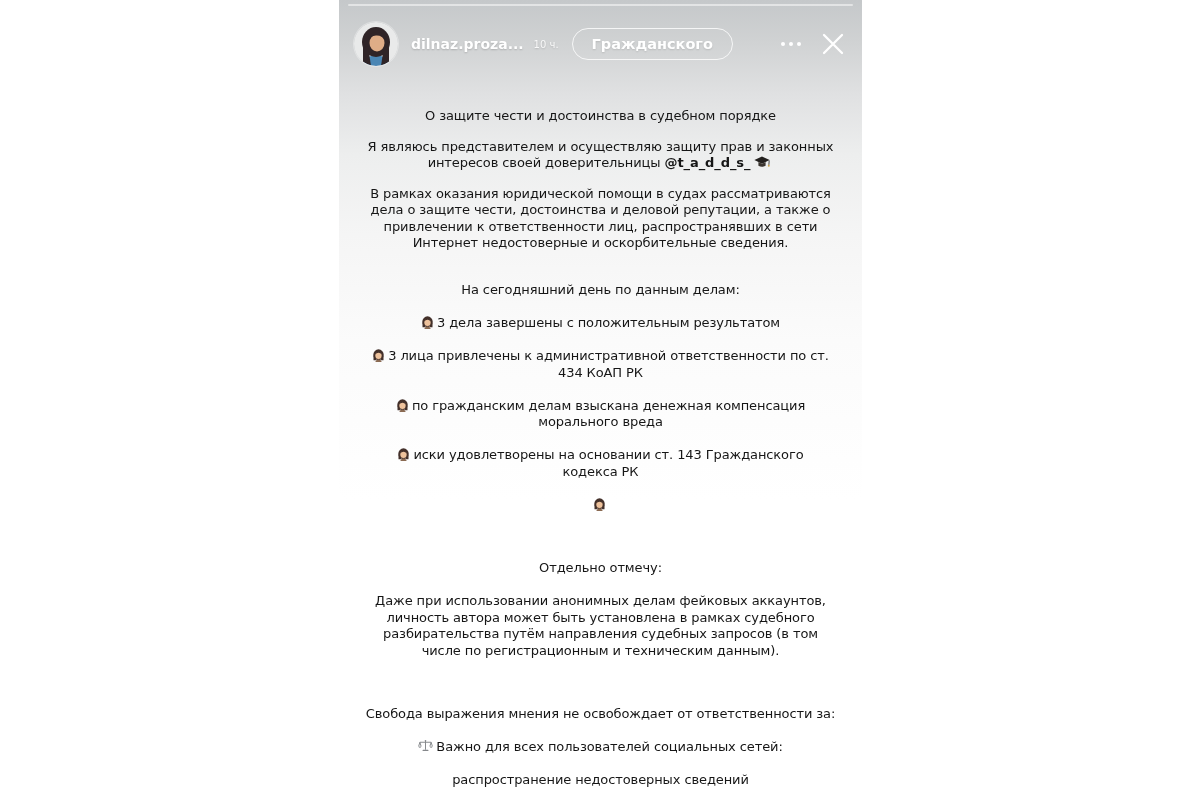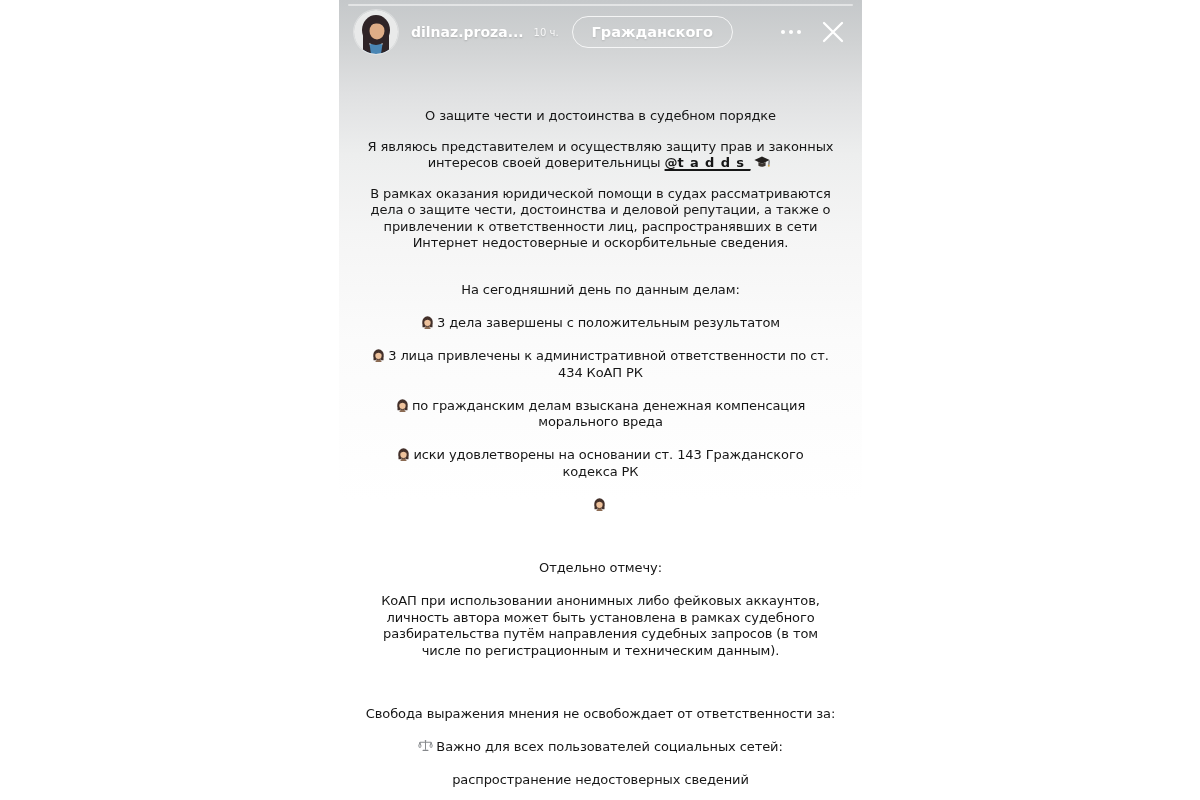--- a/index.html
+++ b/index.html
@@ -11,21 +11,21 @@
     background:linear-gradient(180deg,#c5c8ca 0px,#d0d2d3 42px,#e0e1e2 95px,
                #edeeee 155px,#f5f5f5 235px,#fbfbfb 340px,#ffffff 500px);
   }
 
   .progress{
     position:absolute; top:4px; left:9px; right:9px; height:2px;
     border-radius:2px; background:rgba(255,255,255,0.5);
   }
 
   .header{
-    position:absolute; top:8px; left:0; right:0; height:48px;
+    position:absolute; top:20px; left:0; right:0; height:48px;
     display:flex; align-items:center; padding:0 15px;
   }
   .avatar{ width:44px; height:44px; border-radius:50%; overflow:hidden; flex:none;
            box-shadow:0 0 0 1px rgba(255,255,255,0.35); }
   .avatar svg{ display:block; }
   .username{ margin-left:13px; color:#ffffff; font-size:14px; font-weight:700;
              text-shadow:0 1px 2px rgba(0,0,0,0.18); white-space:nowrap; }
   .time{ margin-left:10px; color:rgba(255,255,255,0.88); font-size:10px;
          text-shadow:0 1px 2px rgba(0,0,0,0.15); }
   .follow{ margin-left:13px; background:transparent; cursor:pointer;
@@ -37,21 +37,21 @@
   .dots i{ width:4px; height:4px; border-radius:50%; background:#ffffff; display:block; }
   .close{ margin-left:16px; cursor:pointer; display:flex; align-items:center; }
 
   .content{
     position:absolute; top:108px; left:14px; right:14px;
     text-align:center; color:#161616; font-size:13px; line-height:16.5px;
     letter-spacing:-0.1px;
   }
   .blk{ margin:0 0 14px; white-space:pre-line; }
   .line{ white-space:pre-line; }
-  .mention{ text-decoration:underline; text-underline-offset:2px;
+  .mention{ text-underline-offset:2px;
             text-decoration-thickness:1.5px; font-weight:600; cursor:pointer; color:#161616; }
   .ic{ display:inline-block; vertical-align:-2px; margin:0 3px 0 0; }
   .ic svg{ display:block; }
 </style>
 </head>
 <body>
 
 <div class="story">
   <div class="progress"></div>
 
@@ -149,21 +149,21 @@
               <path d="M1.6,7 L1.6,12 L4.4,12 L3.8,6.5 Z" fill="#43302a"></path>
               <path d="M12.4,7 L12.4,12 L9.6,12 L10.2,6.5 Z" fill="#43302a"></path>
               <ellipse cx="7" cy="7" rx="3.4" ry="3.8" fill="#eec29c"></ellipse>
               <path d="M3.6,5.6 Q4,2.4 7.4,2.6 Q10.4,2.8 10.4,5.8 Q8.8,3.8 7,4 Q4.8,4.2 3.6,5.6 Z" fill="#43302a"></path>
               <path d="M3.5,14 Q4.5,11 7,11 Q9.5,11 10.5,14 Z" fill="#8a6a52"></path>
             </svg></span></div>
     </div>
 
     <div class="blk">
       <div class="line">Отдельно отмечу:</div>
-      <div class="line">КоАП при использовании анонимных либо фейковых аккаунтов,
+      <div class="line">Даже при использовании анонимных делам фейковых аккаунтов,
 личность автора может быть установлена в рамках судебного
 разбирательства путём направления судебных запросов (в том
 числе по регистрационным и техническим данным).</div>
     </div>
 
     <div class="blk">
       <div class="line">Свобода выражения мнения не освобождает от ответственности за:</div>
       <div class="line"><span class="ic"><svg width="15" height="14" viewBox="0 0 20 18">
               <g stroke="#85888b" stroke-width="1.3" fill="none">
                 <path d="M10,2 L10,14"></path>

